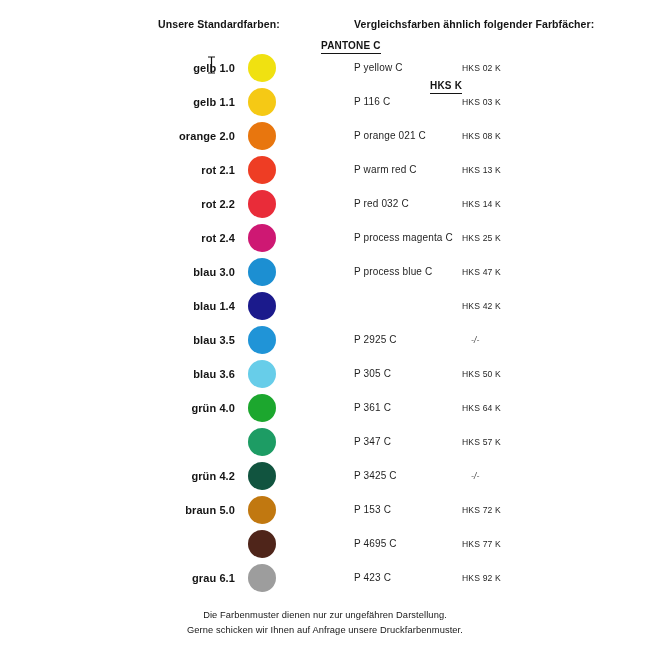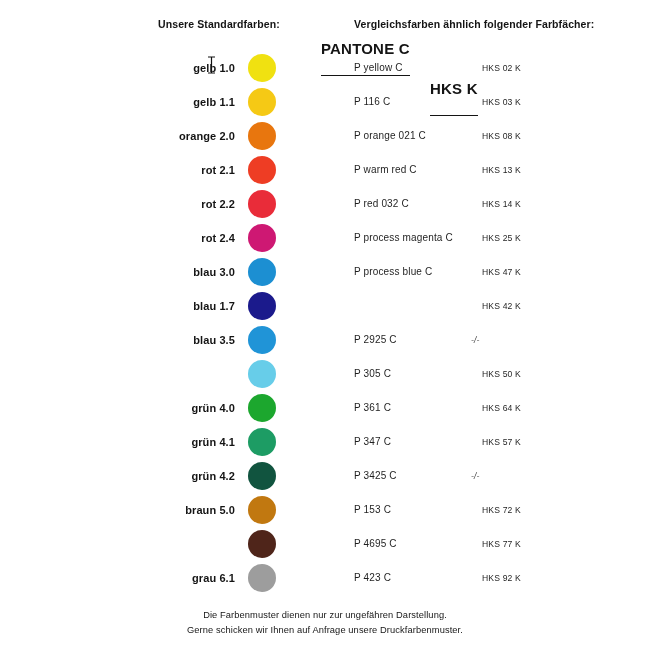--- a/index.html
+++ b/index.html
@@ -34,26 +34,26 @@
     color: #141414;
     letter-spacing: .1px;
     white-space: nowrap;
   }
   #hdr-left  { left: 158px; top: 18px; }
   #hdr-right { left: 334px; top: 18px; margin-left: 20px; }
 
   .colhdr {
     position: absolute;
     top: 40px;
-    font-size: 15px;
+    font-size: 10px;
     font-weight: bold;
     color: #141414;
     white-space: nowrap;
     border-bottom: 1.4px solid #141414;
-    padding-bottom: 18px;
+    padding-bottom: 2px;
     letter-spacing: .2px;
   }
   #colhdr-pantone { left: 321px; }
   #colhdr-hks     { left: 430px; margin-top: 40px; }
 
   
   .rows {
     position: absolute;
     left: 0;
     top: 51px;
@@ -101,21 +101,21 @@
     top: 0;
     height: 34px;
     line-height: 34px;
     font-size: 10px;
     color: #1f1f1f;
     white-space: nowrap;
     letter-spacing: .15px;
   }
   .row-hks {
     position: absolute;
-    left: 452px;
+    left: 432px;
     top: 0;
     height: 34px;
     line-height: 34px;
     font-size: 8.6px;
     color: #1f1f1f;
     white-space: nowrap;
     letter-spacing: .15px;
   }
   .row-hks.none {
     left: 441px;
@@ -213,51 +213,51 @@
       </div>
       <div class="row">
         <div class="row-name">blau 3.0</div>
         <div class="swatch-cell">
           <span class="swatch" style="background: rgb(28, 143, 210);"></span>
         </div>
         <div class="row-pantone">P process blue C</div>
         <div class="row-hks">HKS 47 K</div>
       </div>
       <div class="row">
-        <div class="row-name">blau 1.7</div>
+        <div class="row-name">blau 1.4</div>
         <div class="swatch-cell">
           <span class="swatch" style="background: rgb(27, 26, 140);"></span>
         </div>
         <div class="row-hks">HKS 42  K</div>
       </div>
       <div class="row">
         <div class="row-name">blau 3.5</div>
         <div class="swatch-cell">
           <span class="swatch" style="background: rgb(32, 148, 215);"></span>
         </div>
         <div class="row-pantone">P 2925 C</div>
         <div class="row-hks none">-/-</div>
       </div>
       <div class="row">
+        <div class="row-name">blau 3.6</div>
         <div class="swatch-cell">
           <span class="swatch" style="background: rgb(103, 205, 233);"></span>
         </div>
         <div class="row-pantone">P 305 C</div>
         <div class="row-hks">HKS 50 K</div>
       </div>
       <div class="row">
         <div class="row-name">grün 4.0</div>
         <div class="swatch-cell">
           <span class="swatch" style="background: rgb(28, 167, 46);"></span>
         </div>
         <div class="row-pantone">P 361 C</div>
         <div class="row-hks">HKS 64 K</div>
       </div>
       <div class="row">
-        <div class="row-name">grün 4.1</div>
         <div class="swatch-cell">
           <span class="swatch" style="background: rgb(29, 156, 100);"></span>
         </div>
         <div class="row-pantone">P 347 C</div>
         <div class="row-hks">HKS 57 K</div>
       </div>
       <div class="row">
         <div class="row-name">grün 4.2</div>
         <div class="swatch-cell">
           <span class="swatch" style="background: rgb(17, 84, 63);"></span>

